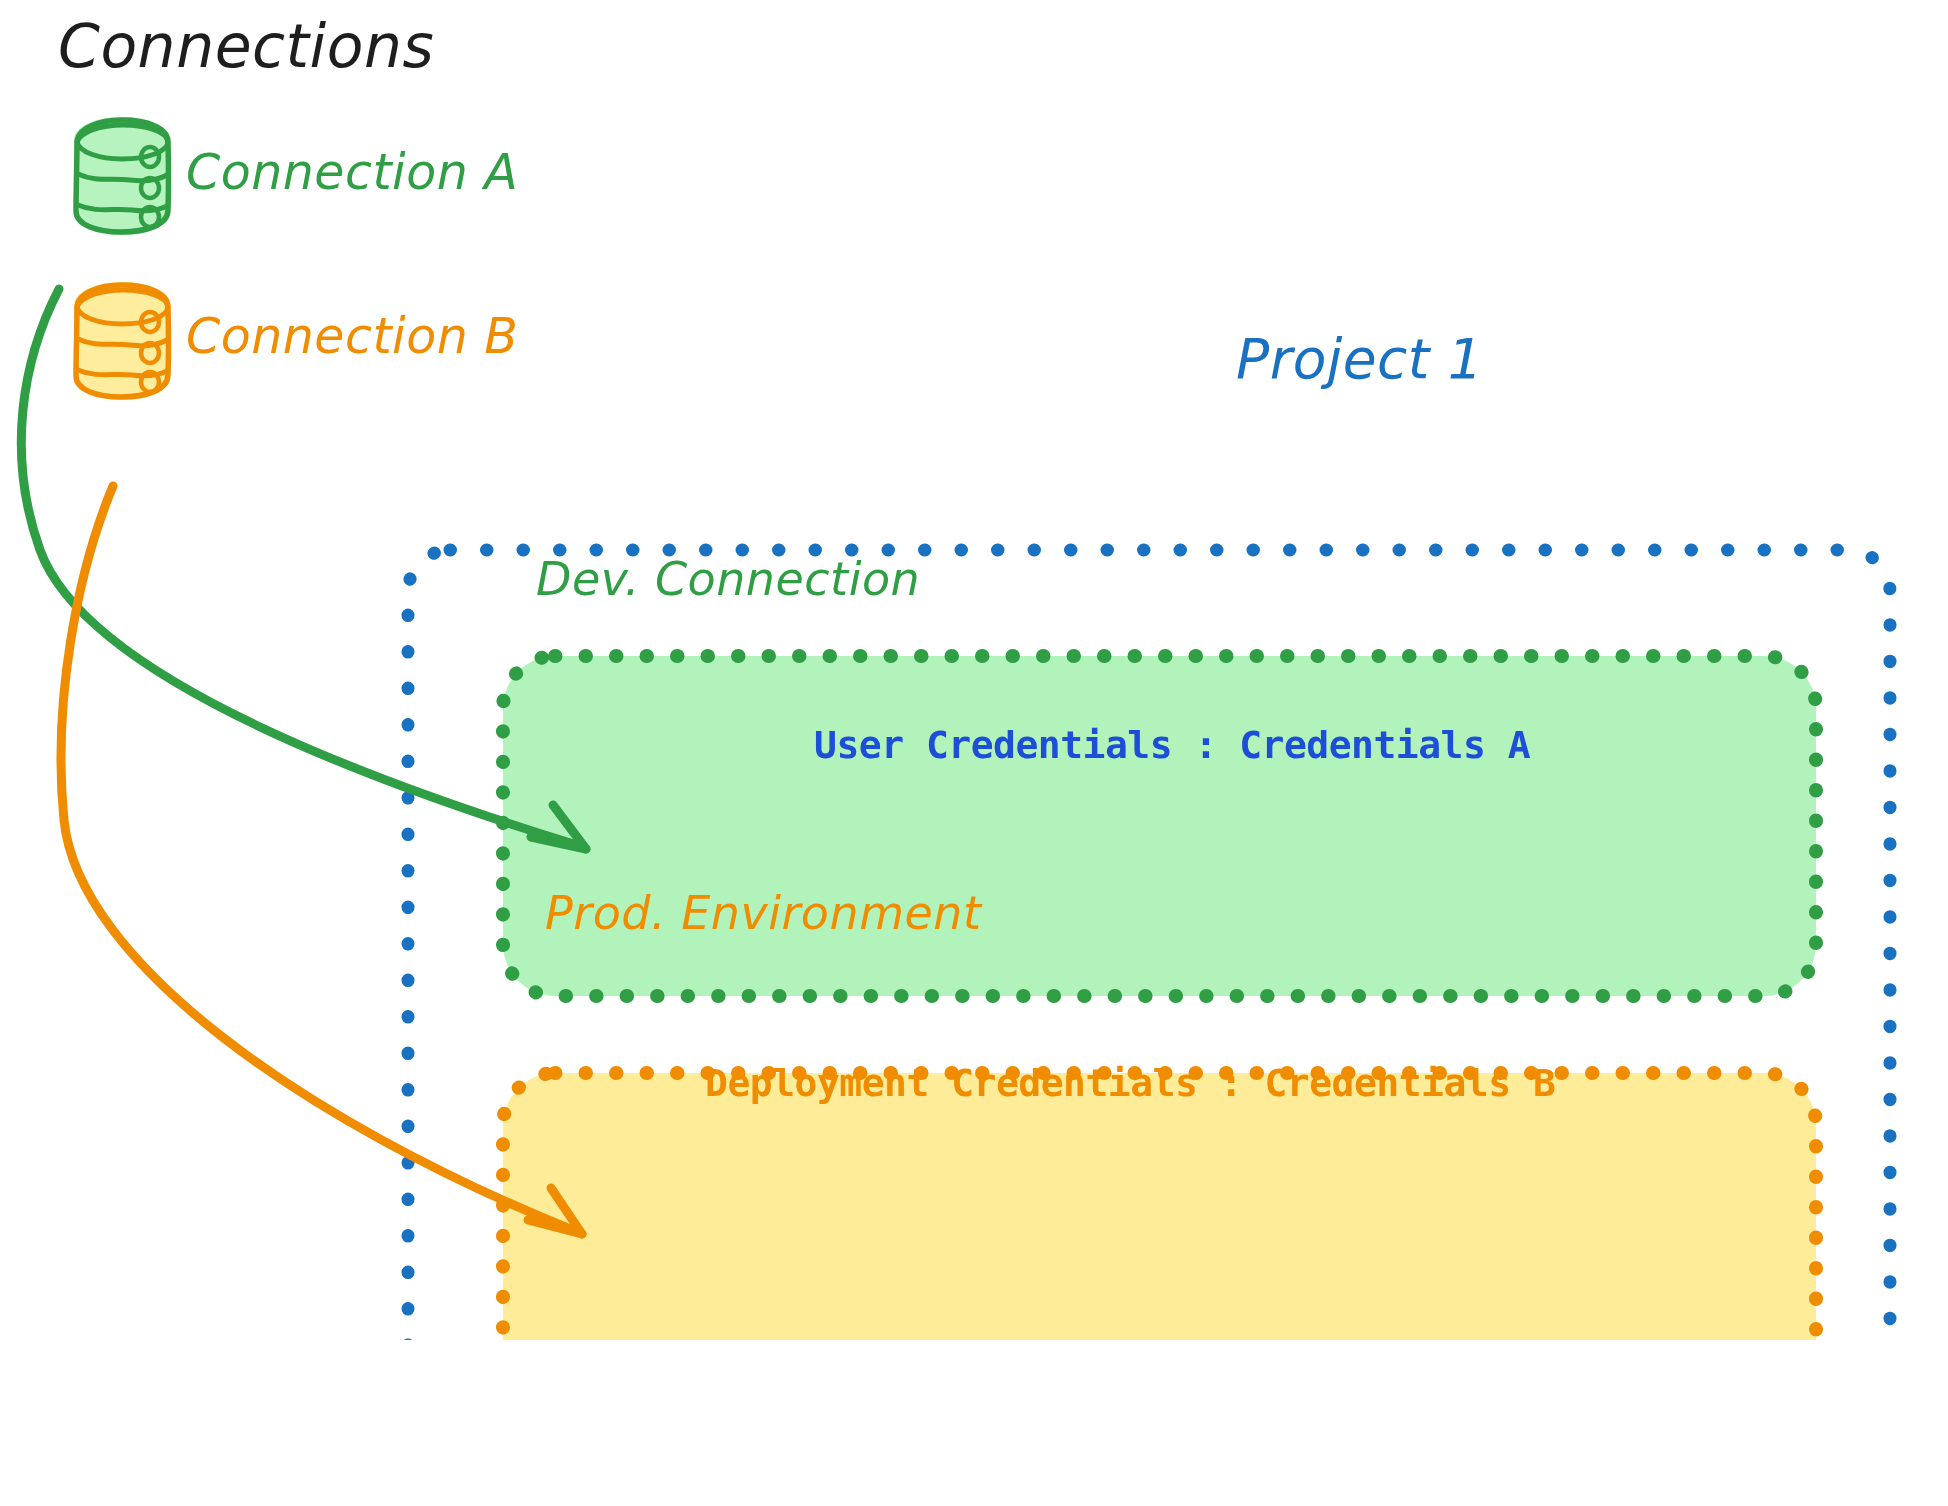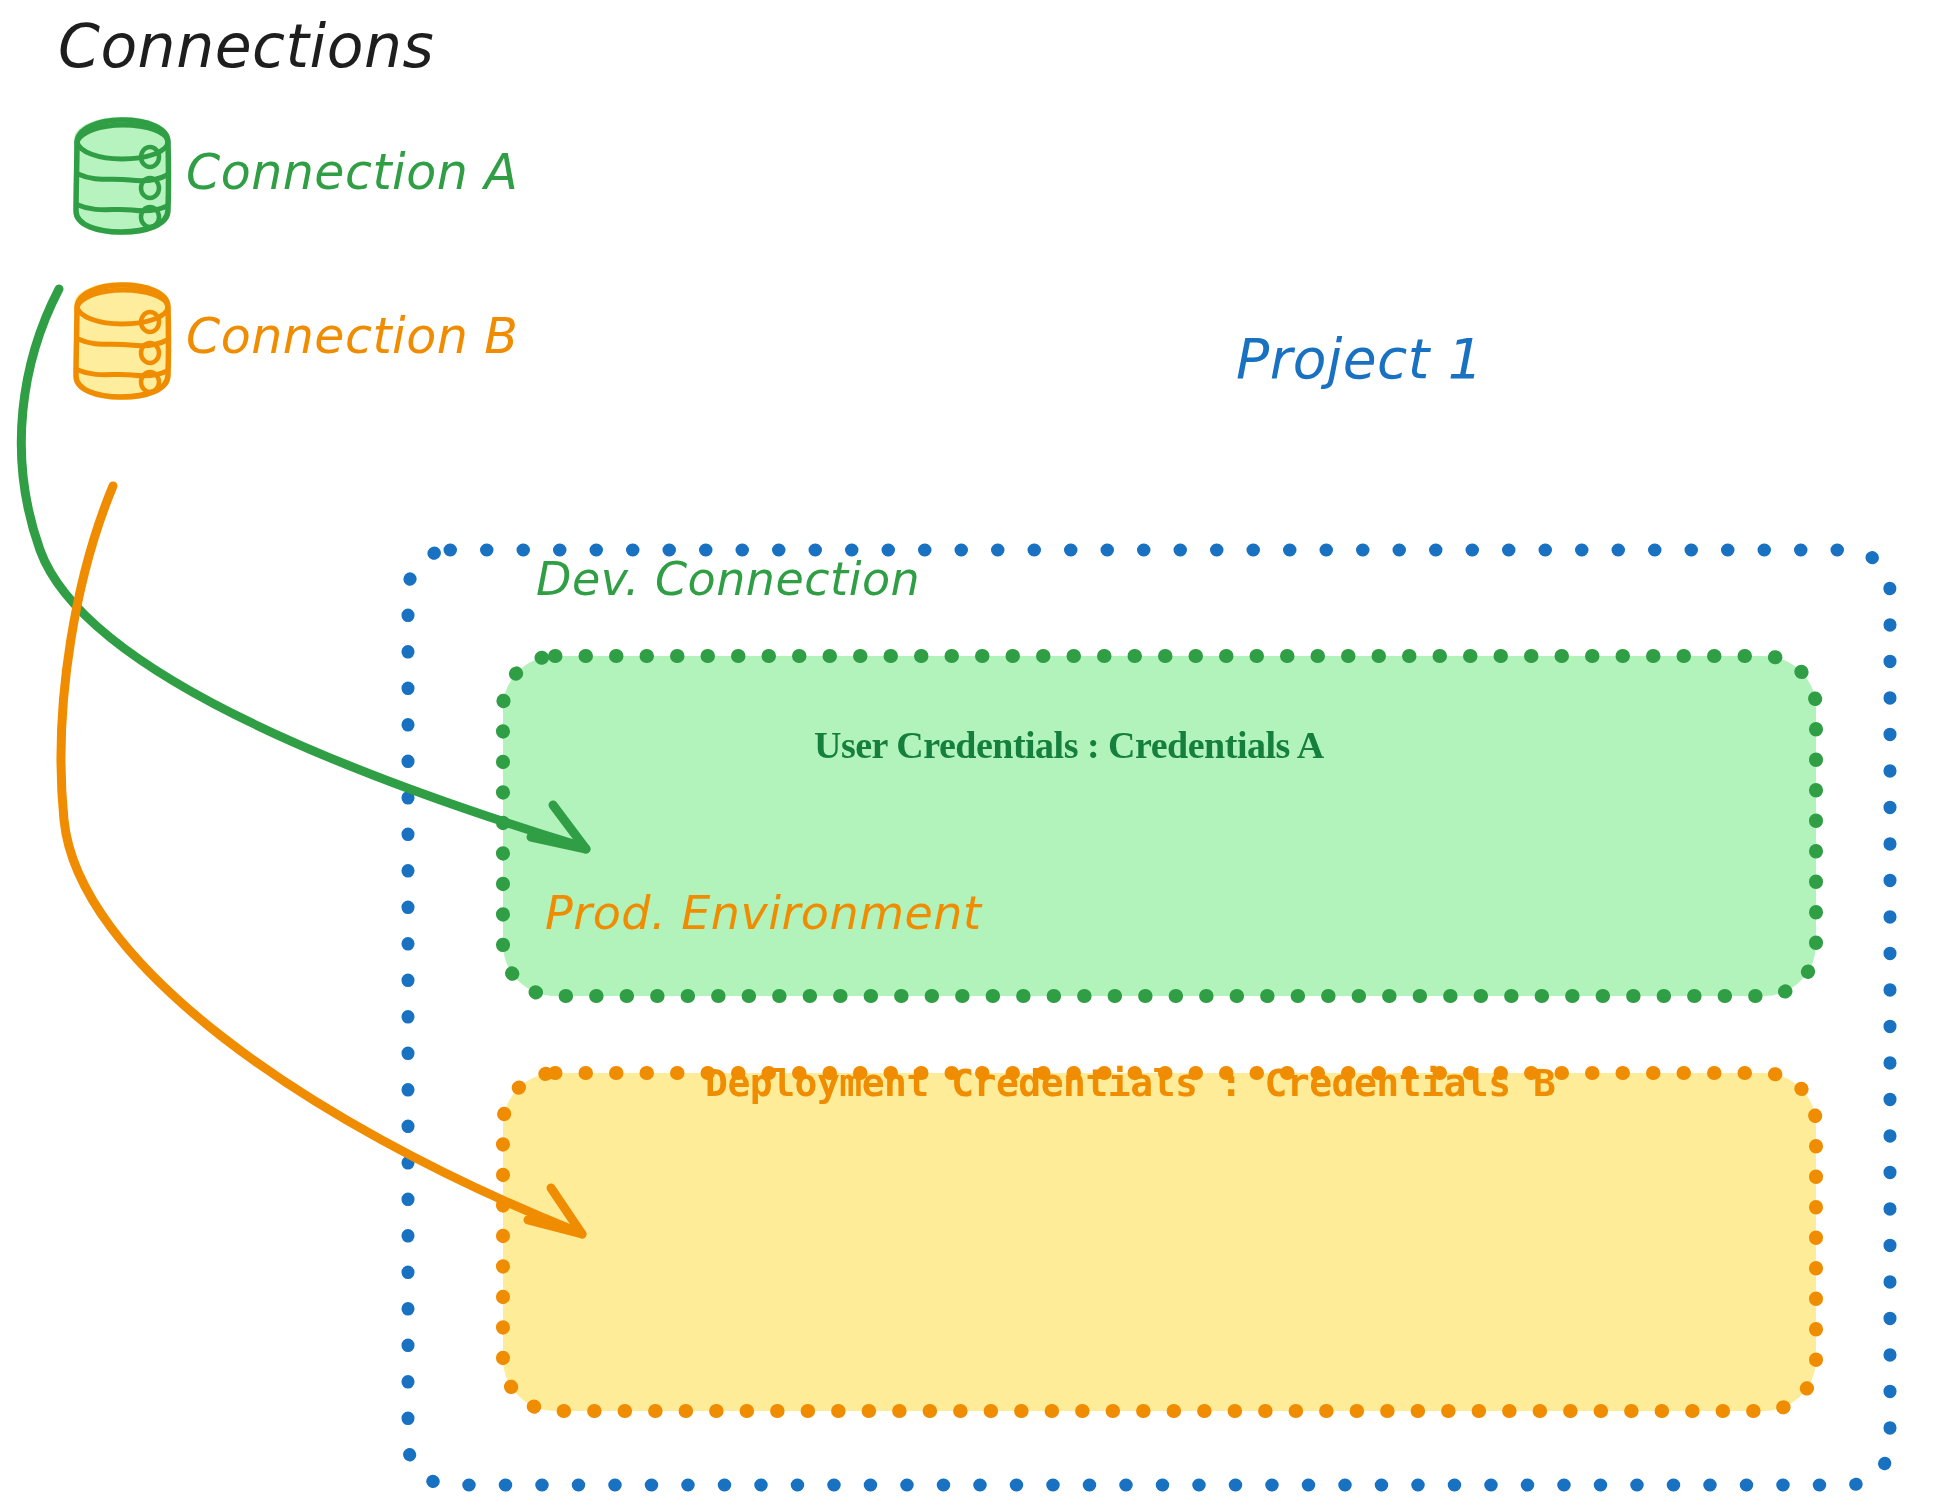--- a/index.html
+++ b/index.html
@@ -7,21 +7,21 @@
     margin: 0;
     padding: 0;
     background: #ffffff;
   }
   body {
     font-family: "Liberation Sans", sans-serif;
   }
   #canvas {
     position: relative;
     width: 1948px;
-    height: 1506px;
+    height: 1340px;
     background: #ffffff;
     overflow: hidden;
   }
   #sketch {
     position: absolute;
     left: 0;
     top: 0;
     width: 1948px;
     height: 1506px;
   }
@@ -86,22 +86,21 @@
     left: 545px;
     top: 890px;
     font-size: 46px;
     color: #f08c00;
   }
 
   #label-dev-creds {
     left: 814px;
     top: 726px;
     font-size: 38px;
-    color: #15803d;
-    font-family: Liberation Serif, serif;
+    color: #1d4ed8;
   }
 
   #label-prod-creds {
     left: 705px;
     top: 1064px;
     font-size: 38px;
     color: #f08c00;
   }
 </style>
 </head>

